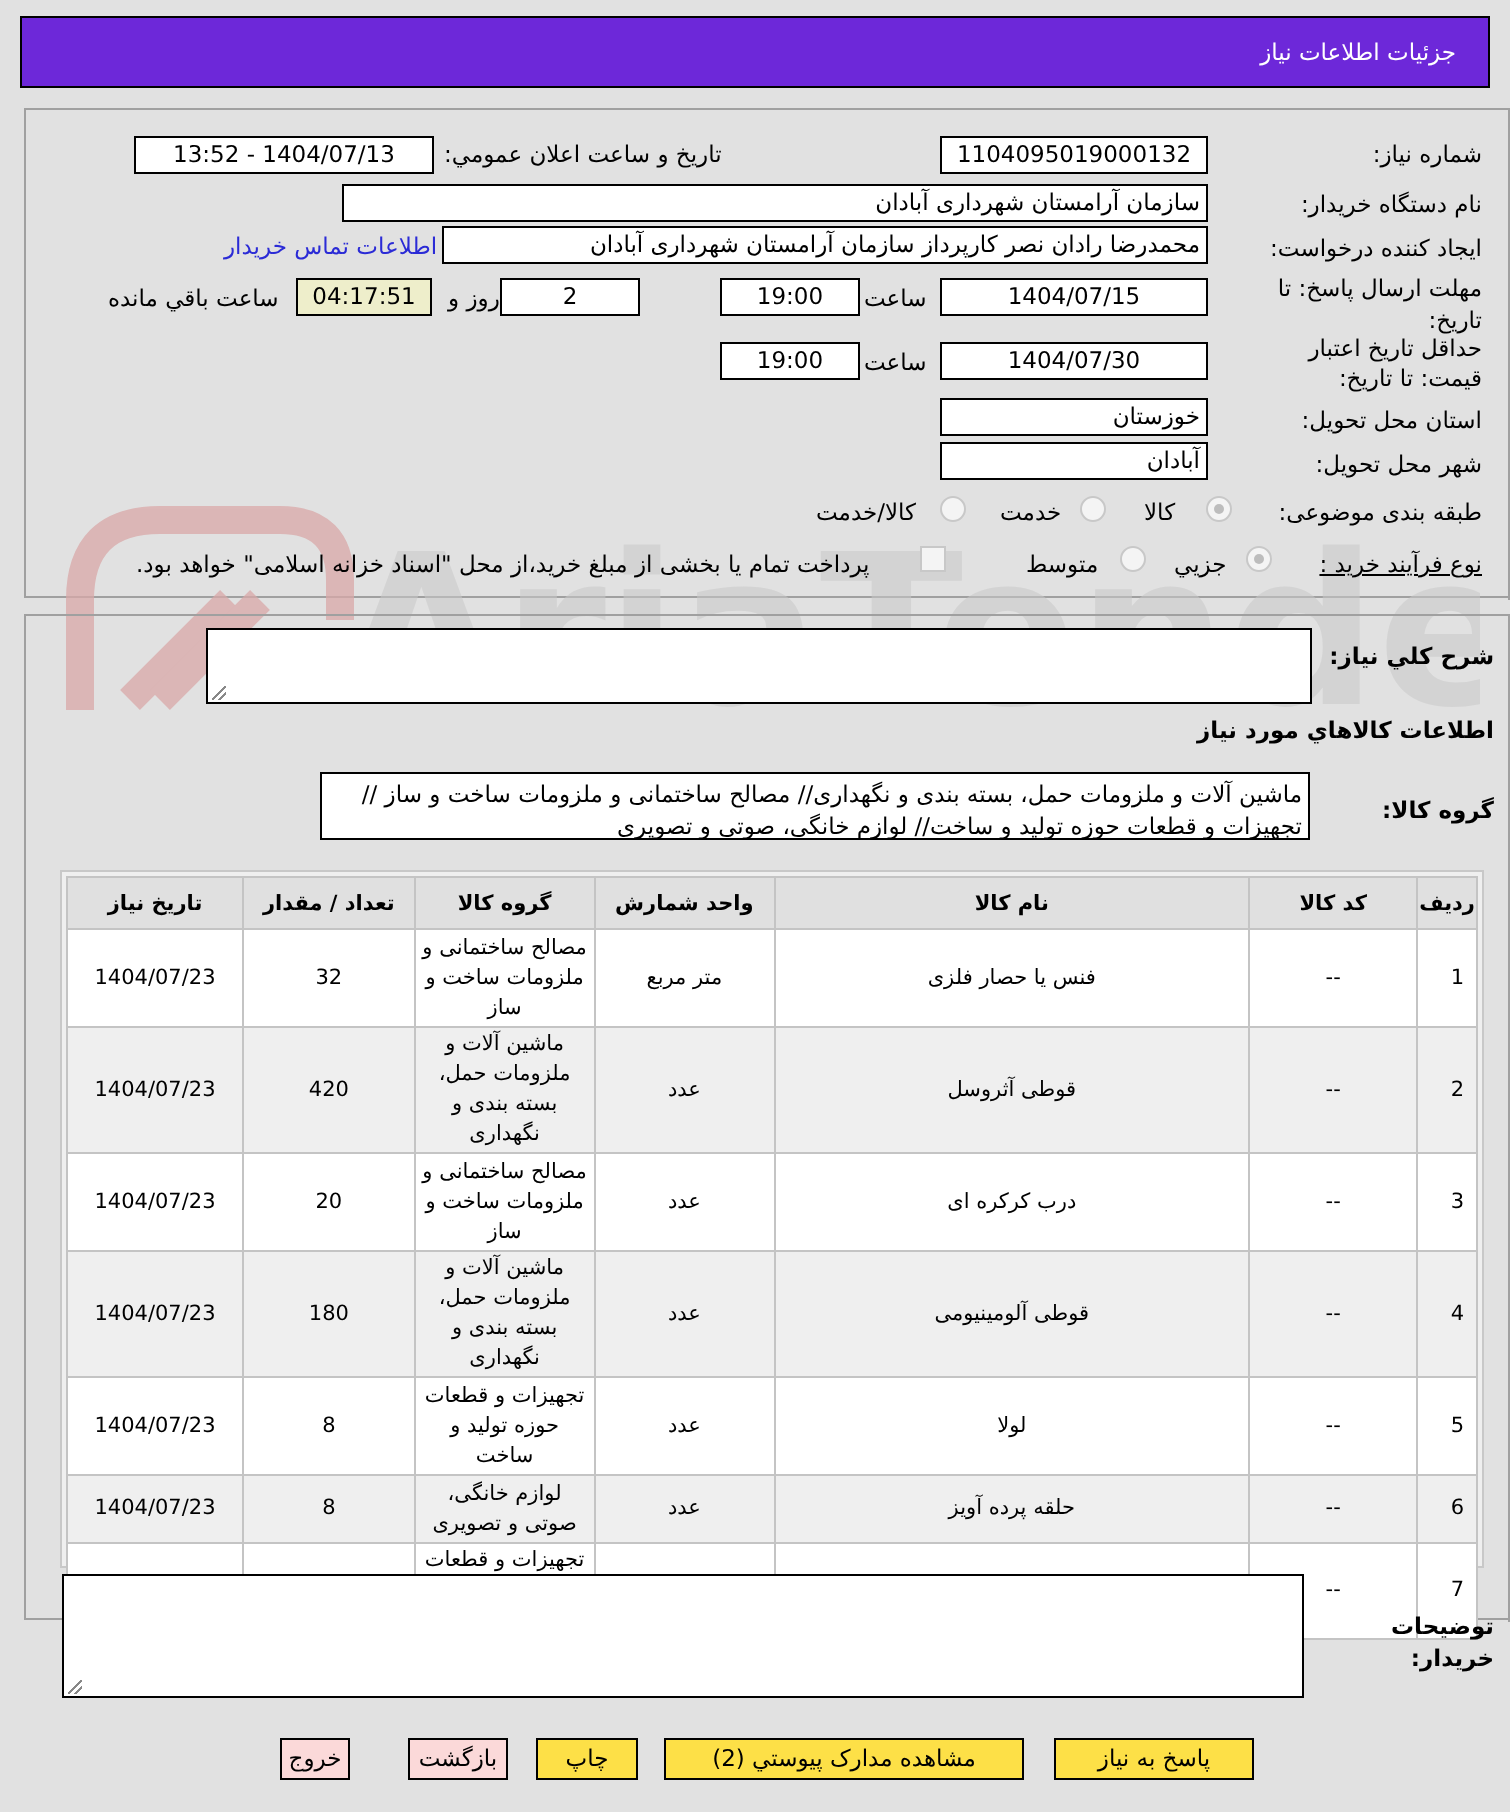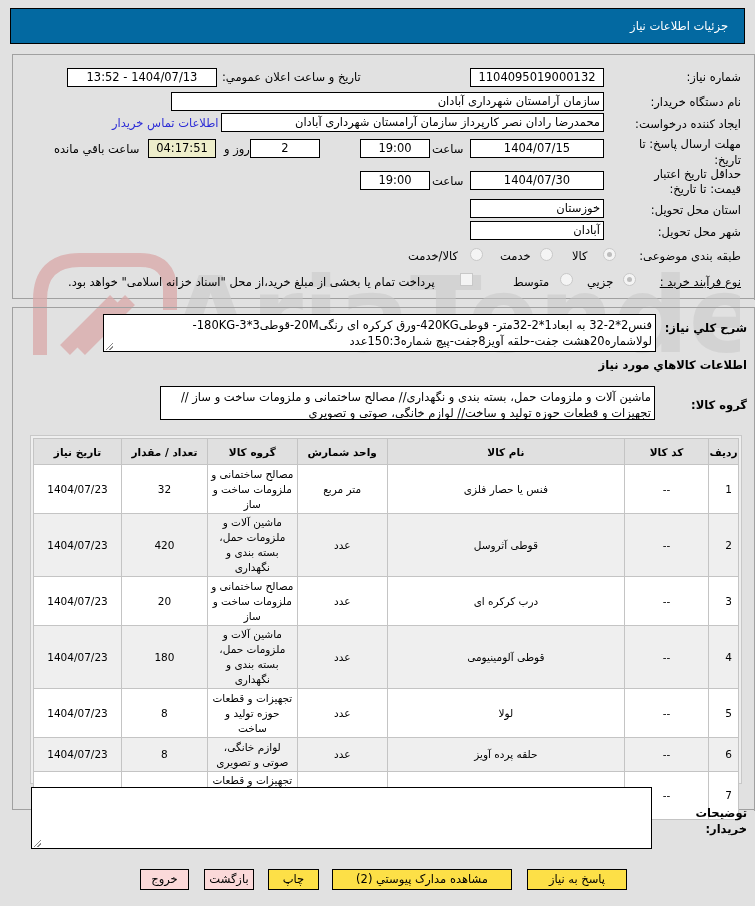--- a/index.html
+++ b/index.html
@@ -1,21 +1,21 @@
 <!DOCTYPE html>
 <html><head>
 <meta charset="utf-8">
 <style>
   * { box-sizing: border-box; margin: 0; padding: 0; }
   html, body { width: 755px; height: 906px; background: #e1e1e1; overflow: hidden; }
   body { font-family: "DejaVu Sans", sans-serif; font-size: 11.5px; color: #000; direction: rtl; position: relative; }
 
   .header {
     position: absolute; left: 10px; top: 8px; width: 512px; height: 36px;
-    width: 735px; background: #0369a1; border: 1px solid #000;
+    width: 735px; background: #6d28d9; border: 1px solid #000;
   }
   .header-title { position: absolute; right: 16px; top: 10px; color: #fff; font-size: 11.5px; }
 
   .panel1 {
     position: absolute; left: 12px; top: 54px; width: 743px; height: 245px;
     border-top: 1px solid #a0a0a0; border-left: 1px solid #a0a0a0;
     border-bottom: 1px solid #a0a0a0;
   }
   .panel2 {
     position: absolute; left: 12px; top: 307px; width: 743px; height: 503px;
@@ -155,21 +155,20 @@
 <span class="lbl" style="left:513px;top:275px;">متوسط</span>
 <div class="checkbox" style="left:460px;top:273px;"></div>
 <span class="lbl" style="left:68px;top:275px;">پرداخت تمام یا بخشی از مبلغ خرید،از محل "اسناد خزانه اسلامی" خواهد بود.</span>
 
 <div class="panel2">
   <div class="panel-right-edge" style="top:0;height:503px;"></div>
 </div>
 
 <span class="lbl bold" style="right:8px;top:321px;">شرح کلي نیاز:</span>
 <div class="textarea" style="left:103px;top:314px;width:553px;height:38px;direction:rtl;">
-  <span>فنس2*2-32 به ابعاد1*2-32متر- قوطی420KG-ورق کرکره ای رنگی20M-قوطی3*3-180KG-لولاشماره20هشت جفت-حلقه آویز8جفت-پیچ شماره150:3عدد</span>
   <div class="grip"></div>
 </div>
 
 <span class="lbl bold" style="right:8px;top:358px;">اطلاعات کالاهاي مورد نیاز</span>
 <span class="lbl bold" style="right:8px;top:398px;">گروه کالا:</span>
 <div class="textarea" style="left:160px;top:386px;width:495px;height:34px;">ماشین آلات و ملزومات حمل، بسته بندی و نگهداری// مصالح ساختمانی و ملزومات ساخت و ساز // تجهیزات و قطعات حوزه تولید و ساخت// لوازم خانگی، صوتی و تصویری</div>
 
 <div class="tbl-frame"></div>
 <table class="items">
   <thead>
@@ -254,13 +253,13 @@
 <span class="lbl bold" style="right:8px;top:822px;">خریدار:</span>
 <div class="textarea" style="left:31px;top:787px;width:621px;height:62px;">
   <span></span>
   <div class="grip"></div>
 </div>
 
 <div class="btn green" style="left:527px;top:869px;width:100px;">پاسخ به نیاز</div>
 <div class="btn green" style="left:332px;top:869px;width:180px;">مشاهده مدارک پیوستي (2)</div>
 <div class="btn green" style="left:268px;top:869px;width:51px;">چاپ</div>
 <div class="btn red" style="left:204px;top:869px;width:50px;">بازگشت</div>
-<div class="btn red" style="left:140px;top:869px;width:49px;">خروج</div>
+<div class="btn red" style="left:140px;top:869px;width:35px;">خروج</div>
 
 </body></html>

